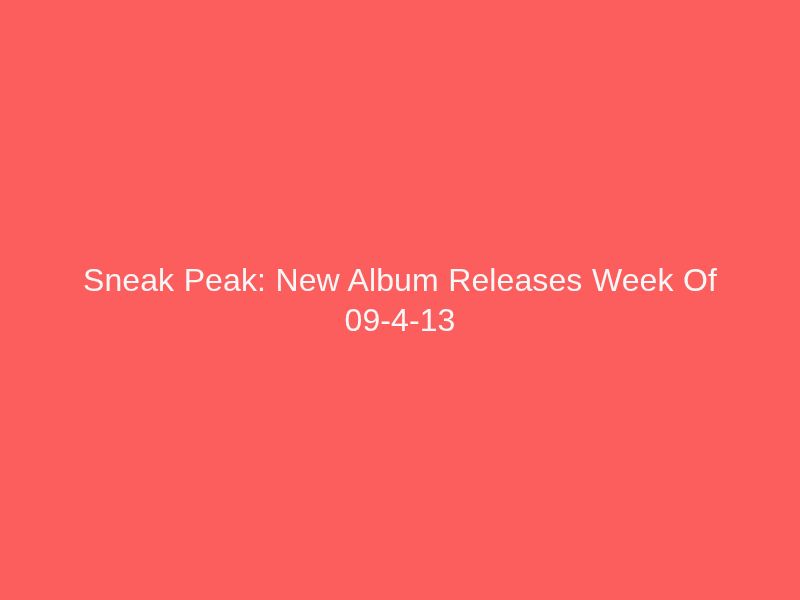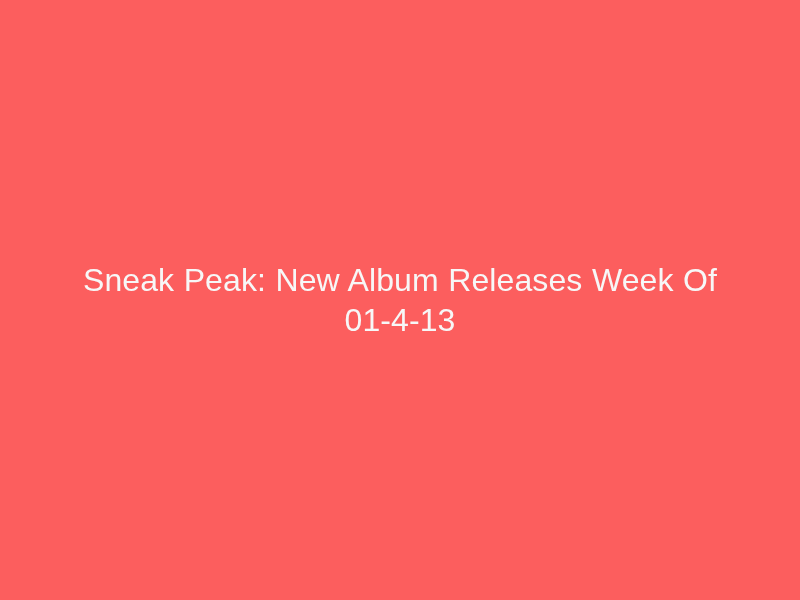--- a/index.html
+++ b/index.html
@@ -47,17 +47,17 @@
     -webkit-font-smoothing: antialiased;
   }
 </style>
 </head>
 <body>
 
 <div class="placeholder-canvas" style="background-color: rgb(252, 94, 94); width: 800px; height: 600px;">
 
   <div class="title-block">
 
-    <h1 class="placeholder-title" style="color: rgb(247, 247, 247);">Sneak Peak: New Album Releases Week Of 01-4-13</h1>
+    <h1 class="placeholder-title" style="color: rgb(247, 247, 247);">Sneak Peak: New Album Releases Week Of 09-4-13</h1>
 
   </div>
 
 </div>
 
 </body></html>

